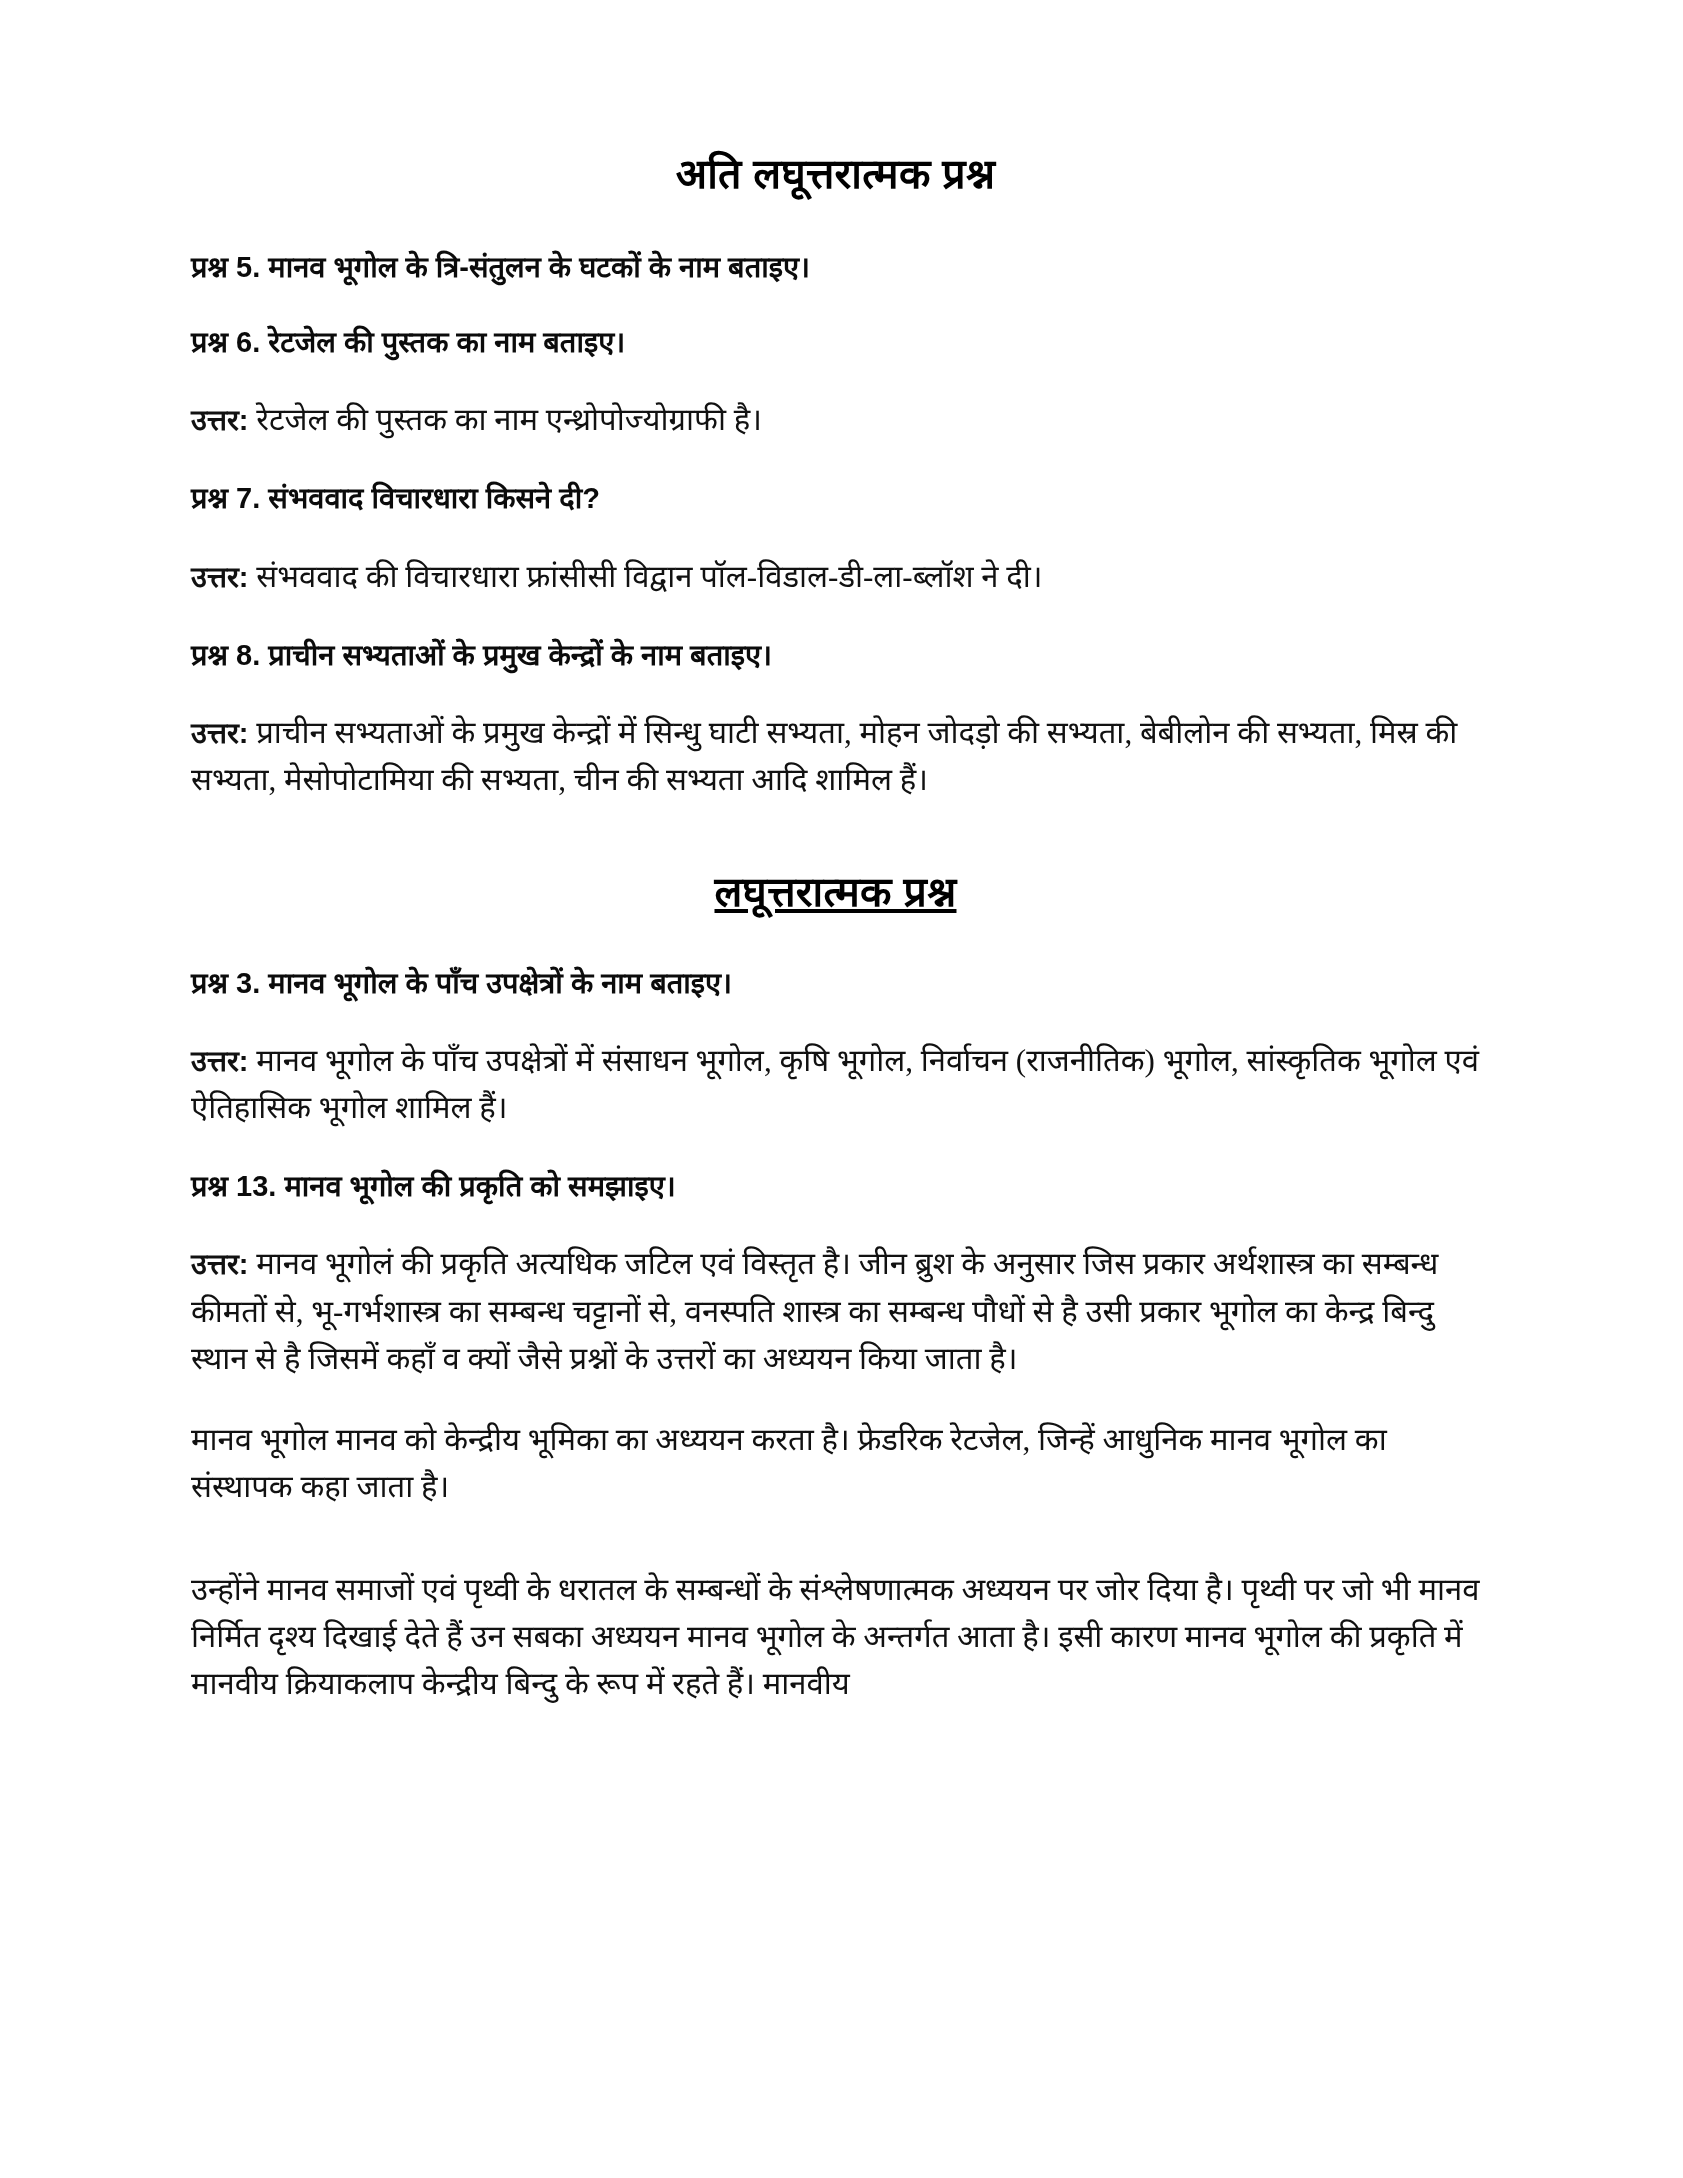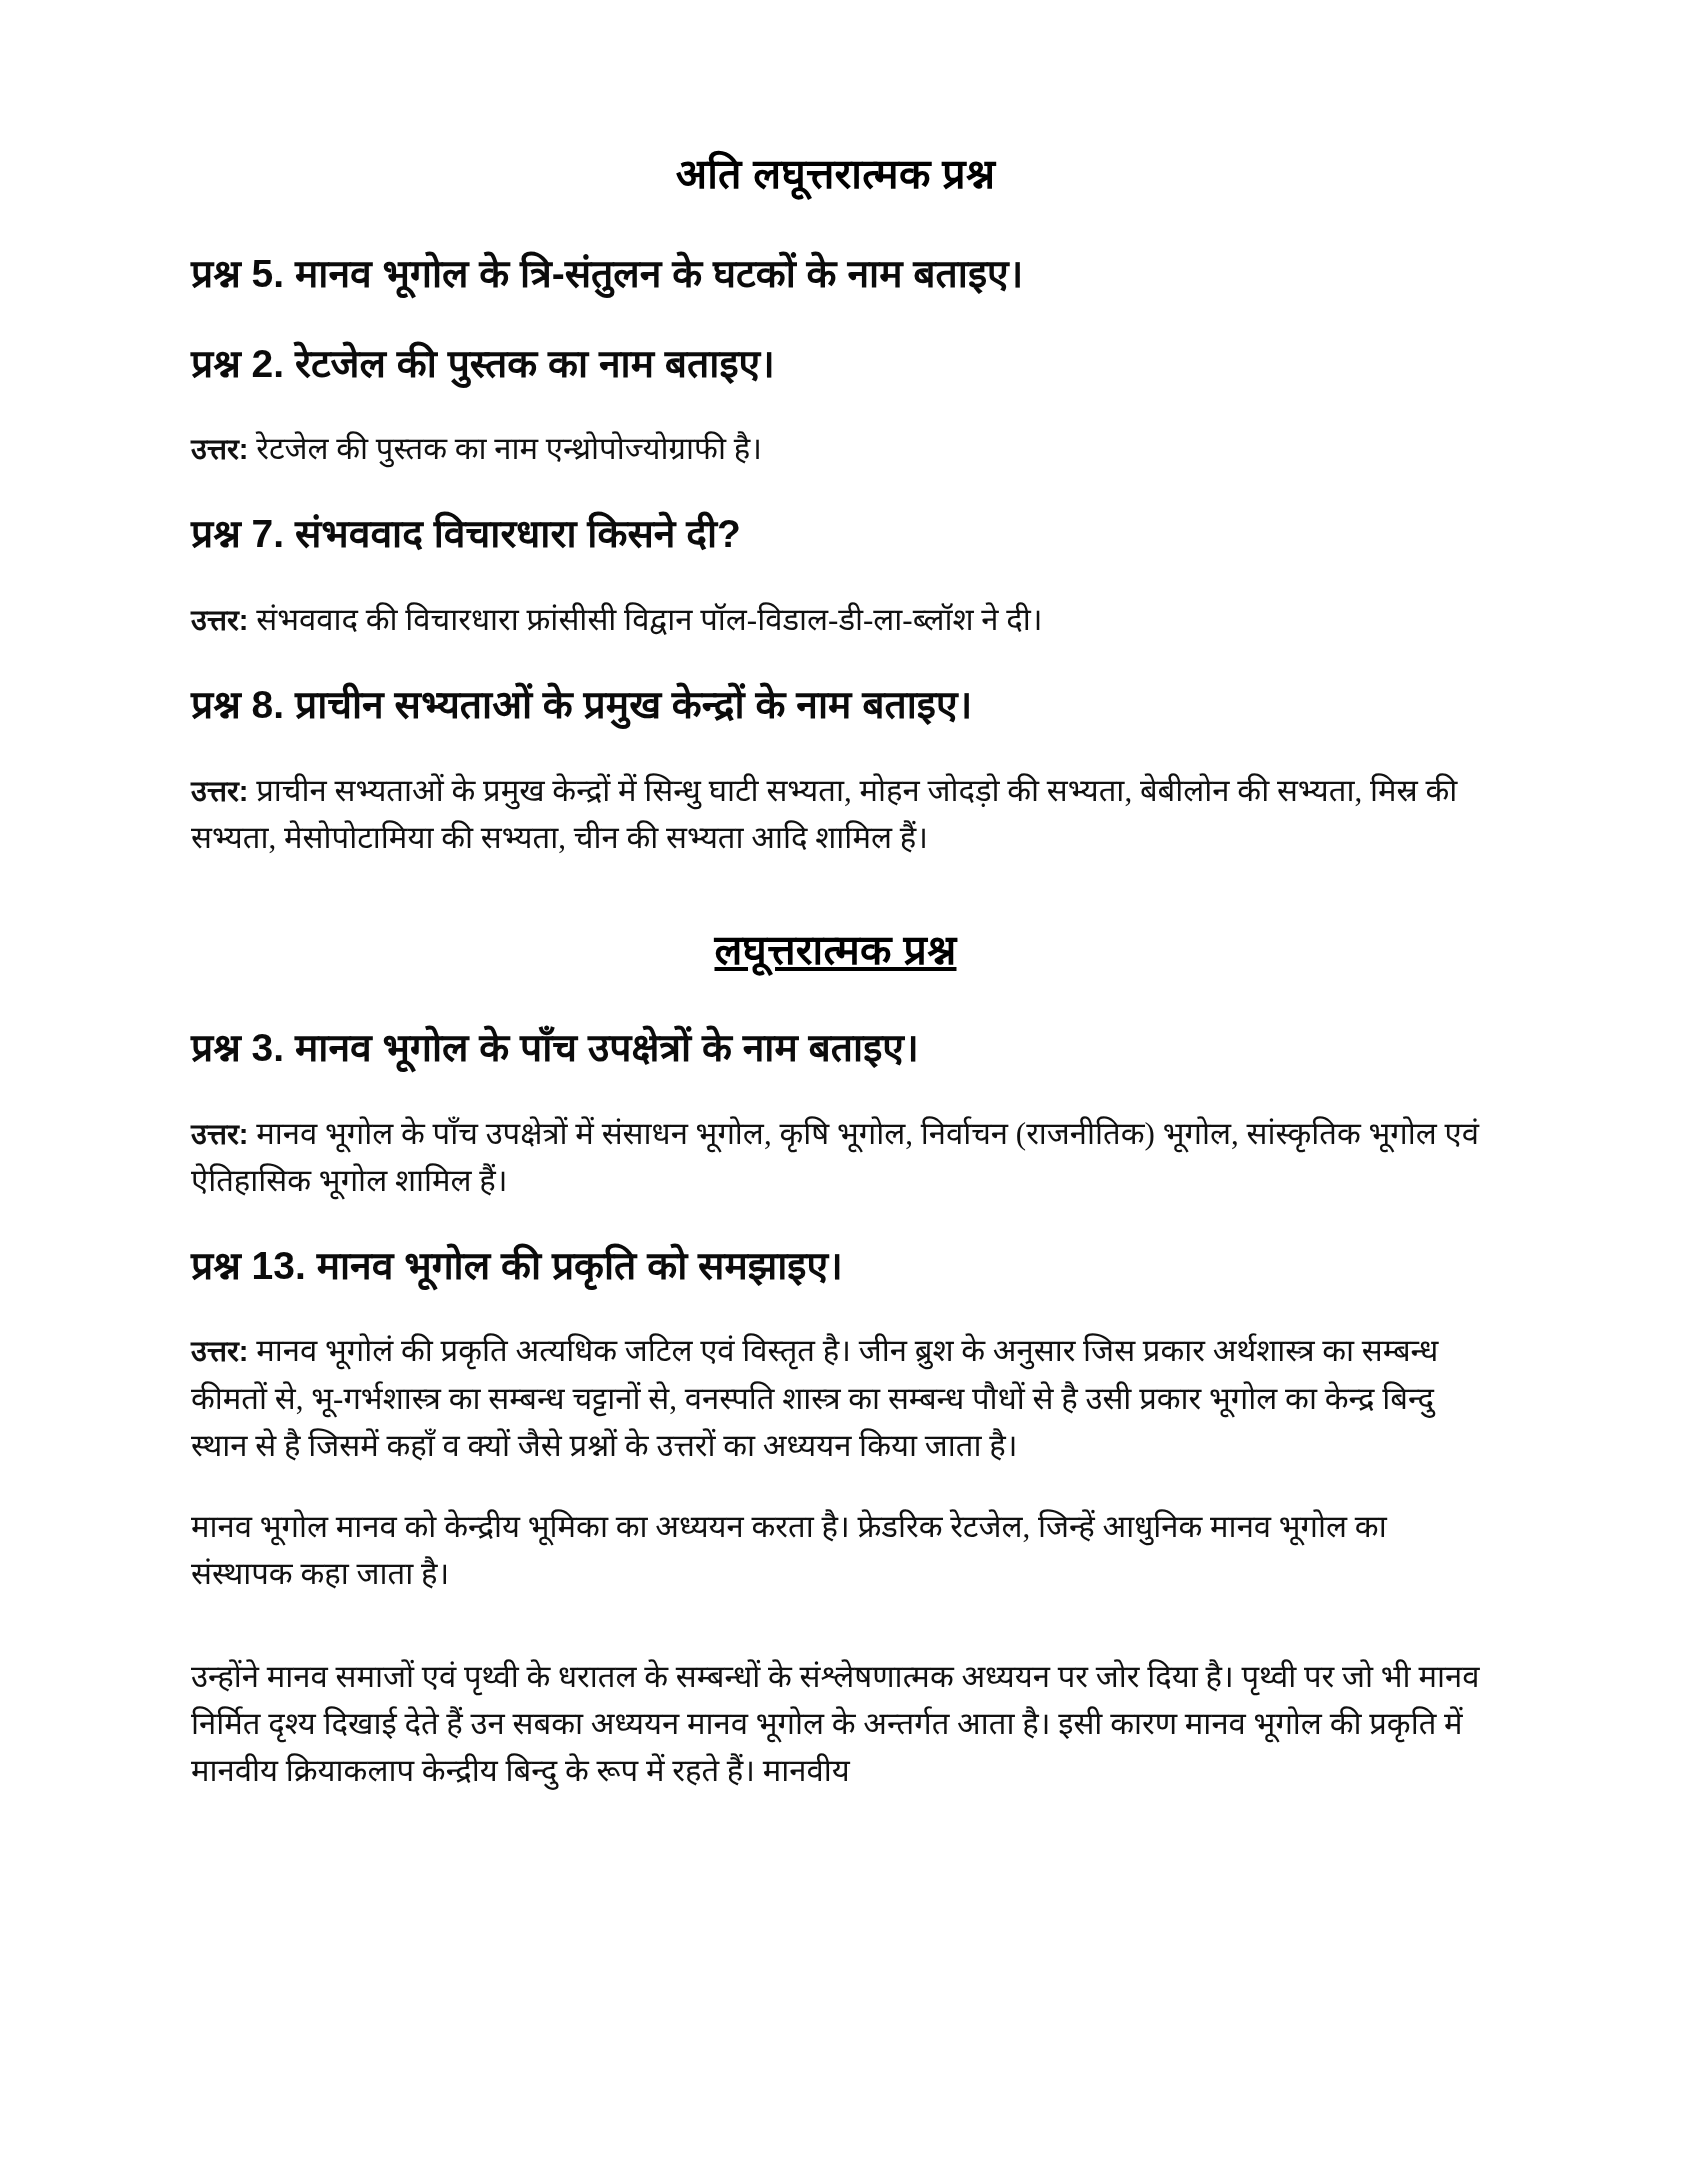--- a/index.html
+++ b/index.html
@@ -34,21 +34,21 @@
     color: #000000;
   }
   .section-heading.second {
     margin-top: 64px;
     margin-bottom: 44px;
     text-decoration: underline;
   }
   .question {
     font-family: "Liberation Sans", "DejaVu Sans", sans-serif;
     font-weight: bold;
-    font-size: 39px;
+    font-size: 29px;
     line-height: 1.45;
     margin: 16px 0 33px 0;
     color: #0b0b0b;
   }
   .answer {
     font-size: 31px;
     line-height: 1.52;
     margin: 0 0 34px 0;
     color: #111111;
     text-align: left;
@@ -75,21 +75,21 @@
 </head>
 <body>
 
 <div class="page">
 
   <h1 class="section-heading">अति लघूत्तरात्मक प्रश्न</h1>
 
   <p class="question">प्रश्न 5. मानव भूगोल के त्रि-संतुलन के घटकों के नाम बताइए।</p>
 
 
-  <p class="question">प्रश्न 2. रेटजेल की पुस्तक का नाम बताइए।</p>
+  <p class="question">प्रश्न 6. रेटजेल की पुस्तक का नाम बताइए।</p>
 
   <p class="answer">
     <span class="lead">उत्तर:</span><span class="body-text"> रेटजेल की पुस्तक का नाम एन्थ्रोपोज्योग्राफी है।</span>
   </p>
 
   <p class="question">प्रश्न 7. संभववाद विचारधारा किसने दी?</p>
 
   <p class="answer">
     <span class="lead">उत्तर:</span><span class="body-text"> संभववाद की विचारधारा फ्रांसीसी विद्वान पॉल-विडाल-डी-ला-ब्लॉश ने दी।</span>
   </p>

